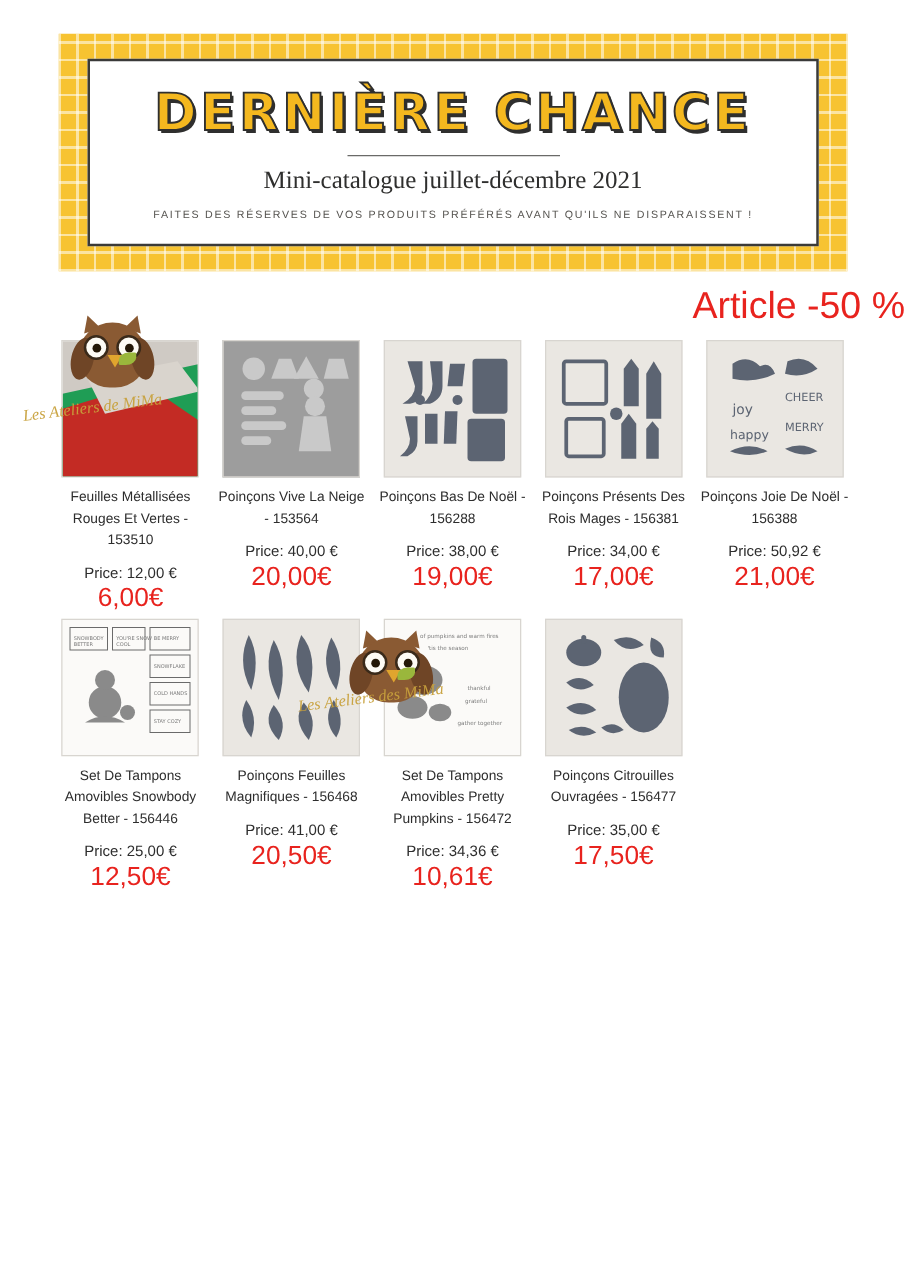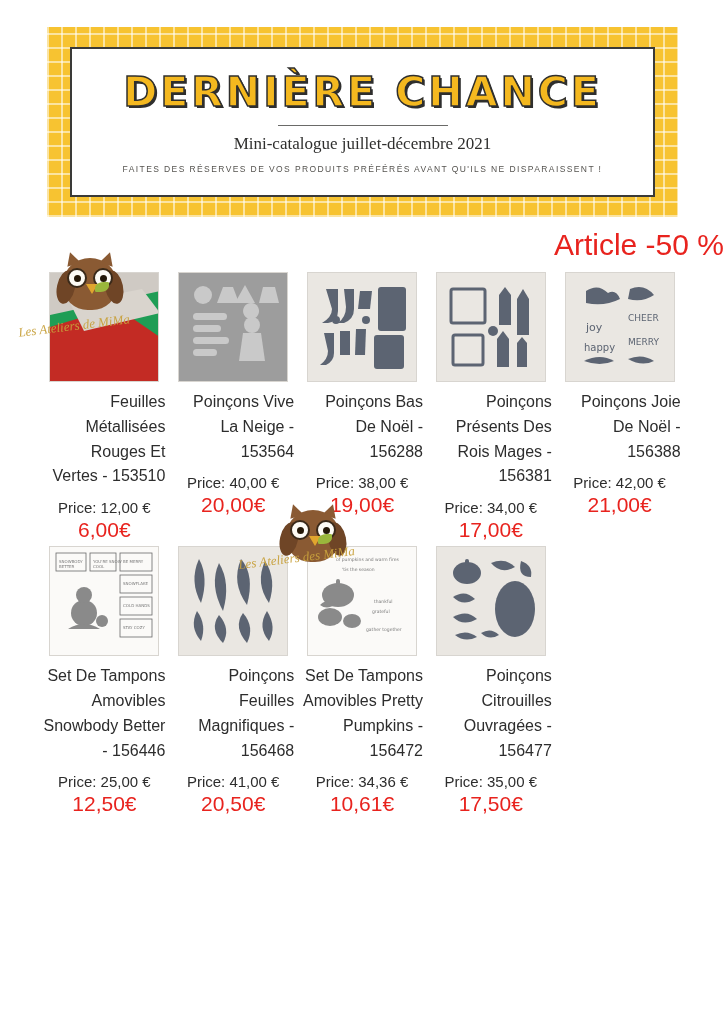--- a/index.html
+++ b/index.html
@@ -57,21 +57,21 @@
     line-height: 1.1;
   }
   .banner-rule {
     width: 170px;
     height: 1px;
     background: #6a6a68;
     margin: 6px 0 8px 0;
   }
   .banner-sub {
     font-family: "Liberation Serif", serif;
-    font-size: 17px;
+    font-size: 20px;
     color: #2f2f2e;
     margin-bottom: 10px;
   }
   .banner-foot {
     font-size: 8.5px;
     letter-spacing: 1.4px;
     color: #55534f;
     text-transform: uppercase;
     text-align: right;
   }
@@ -112,29 +112,29 @@
     background: #eae7e2;
     position: relative;
     overflow: hidden;
   }
   .thumb.gray { background: #9d9d9d; }
   .thumb.photo {
     background: linear-gradient(165deg, #cfcac4 0%, #cfcac4 38%, #1f9d55 38%, #1f9d55 100%);
   }
   .thumb.white { background: #fbfaf8; }
   .cap {
-    font-size: 16px;
+    font-size: 11px;
     color: #2d2d2d;
-    text-align: right;
+    text-align: center;
     line-height: 1.55;
     margin-top: 8px;
     width: 122px;
   }
   .price-old {
-    font-size: 15px;
+    font-size: 12px;
     color: #2d2d2d;
     text-align: center;
     margin-top: 10px;
   }
   .price-new {
     font-size: 21px;
     color: #e8231e;
     text-align: center;
     margin-top: 2px;
     font-family: "Liberation Sans", sans-serif;
@@ -299,21 +299,21 @@
             <text x="20" y="58" font-family="DejaVu Sans" font-size="11" fill="#5c6472">joy</text>
             <text x="62" y="48" font-family="DejaVu Sans" font-size="9" fill="#5c6472">CHEER</text>
             <text x="18" y="78" font-family="DejaVu Sans" font-size="10" fill="#5c6472">happy</text>
             <text x="62" y="72" font-family="DejaVu Sans" font-size="9" fill="#5c6472">MERRY</text>
             <path d="M18 88 q16 -8 30 0 q-14 6 -30 0 z"></path>
             <path d="M62 86 q14 -6 26 2 q-12 6 -26 -2 z"></path>
           </g>
         </svg>
       </div>
       <div class="cap">Poinçons Joie De Noël - 156388</div>
-      <div class="price-old">Price: 42,00 €</div>
+      <div class="price-old">Price: 50,92 €</div>
       <div class="price-new">21,00€</div>
     </div>
 
     <div class="cell">
       <div class="thumb white">
         <svg class="art" viewBox="0 0 110 110">
           <g stroke="#6a6a6a" stroke-width="0.8" fill="none">
             <rect x="6" y="6" width="30" height="18"></rect>
             <rect x="40" y="6" width="26" height="18"></rect>
             <rect x="70" y="6" width="32" height="18"></rect>

